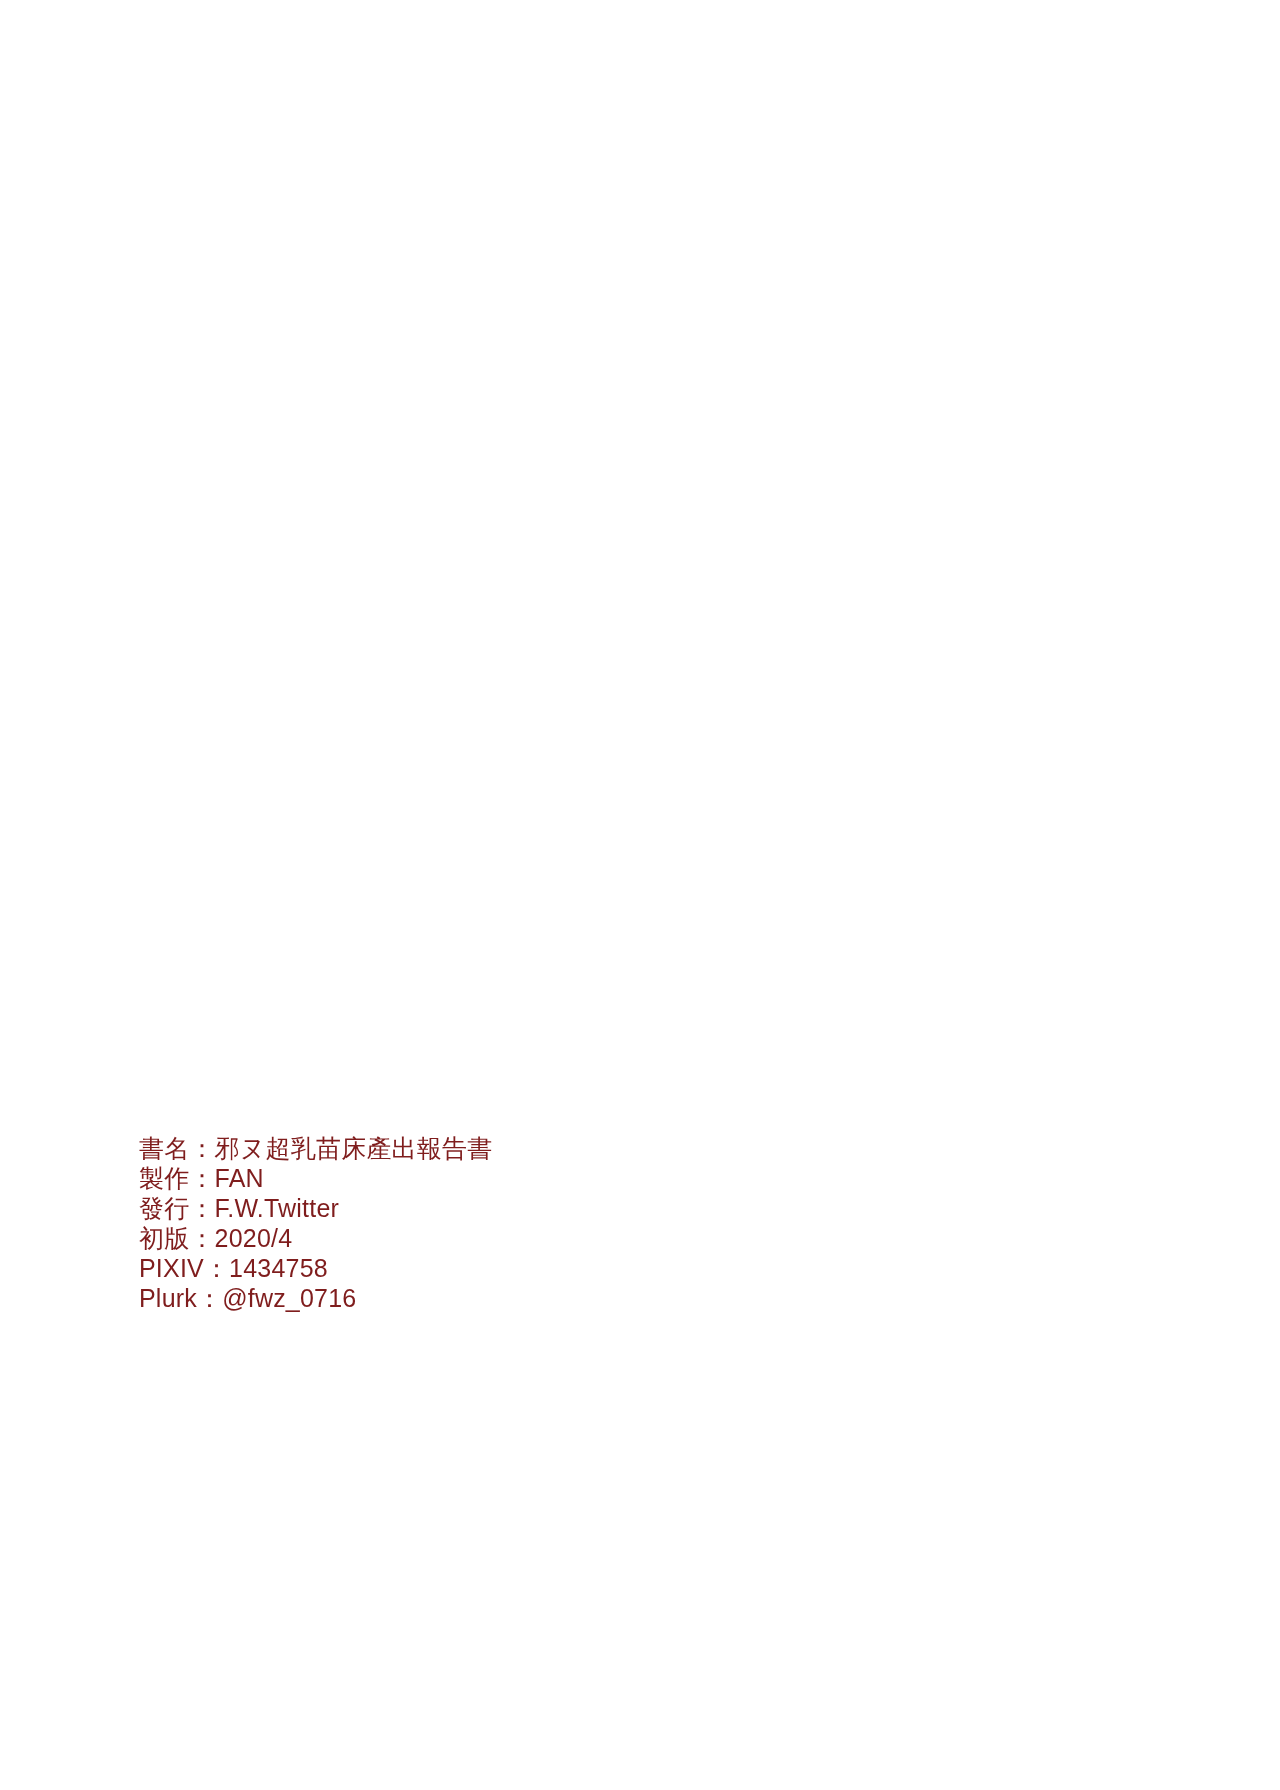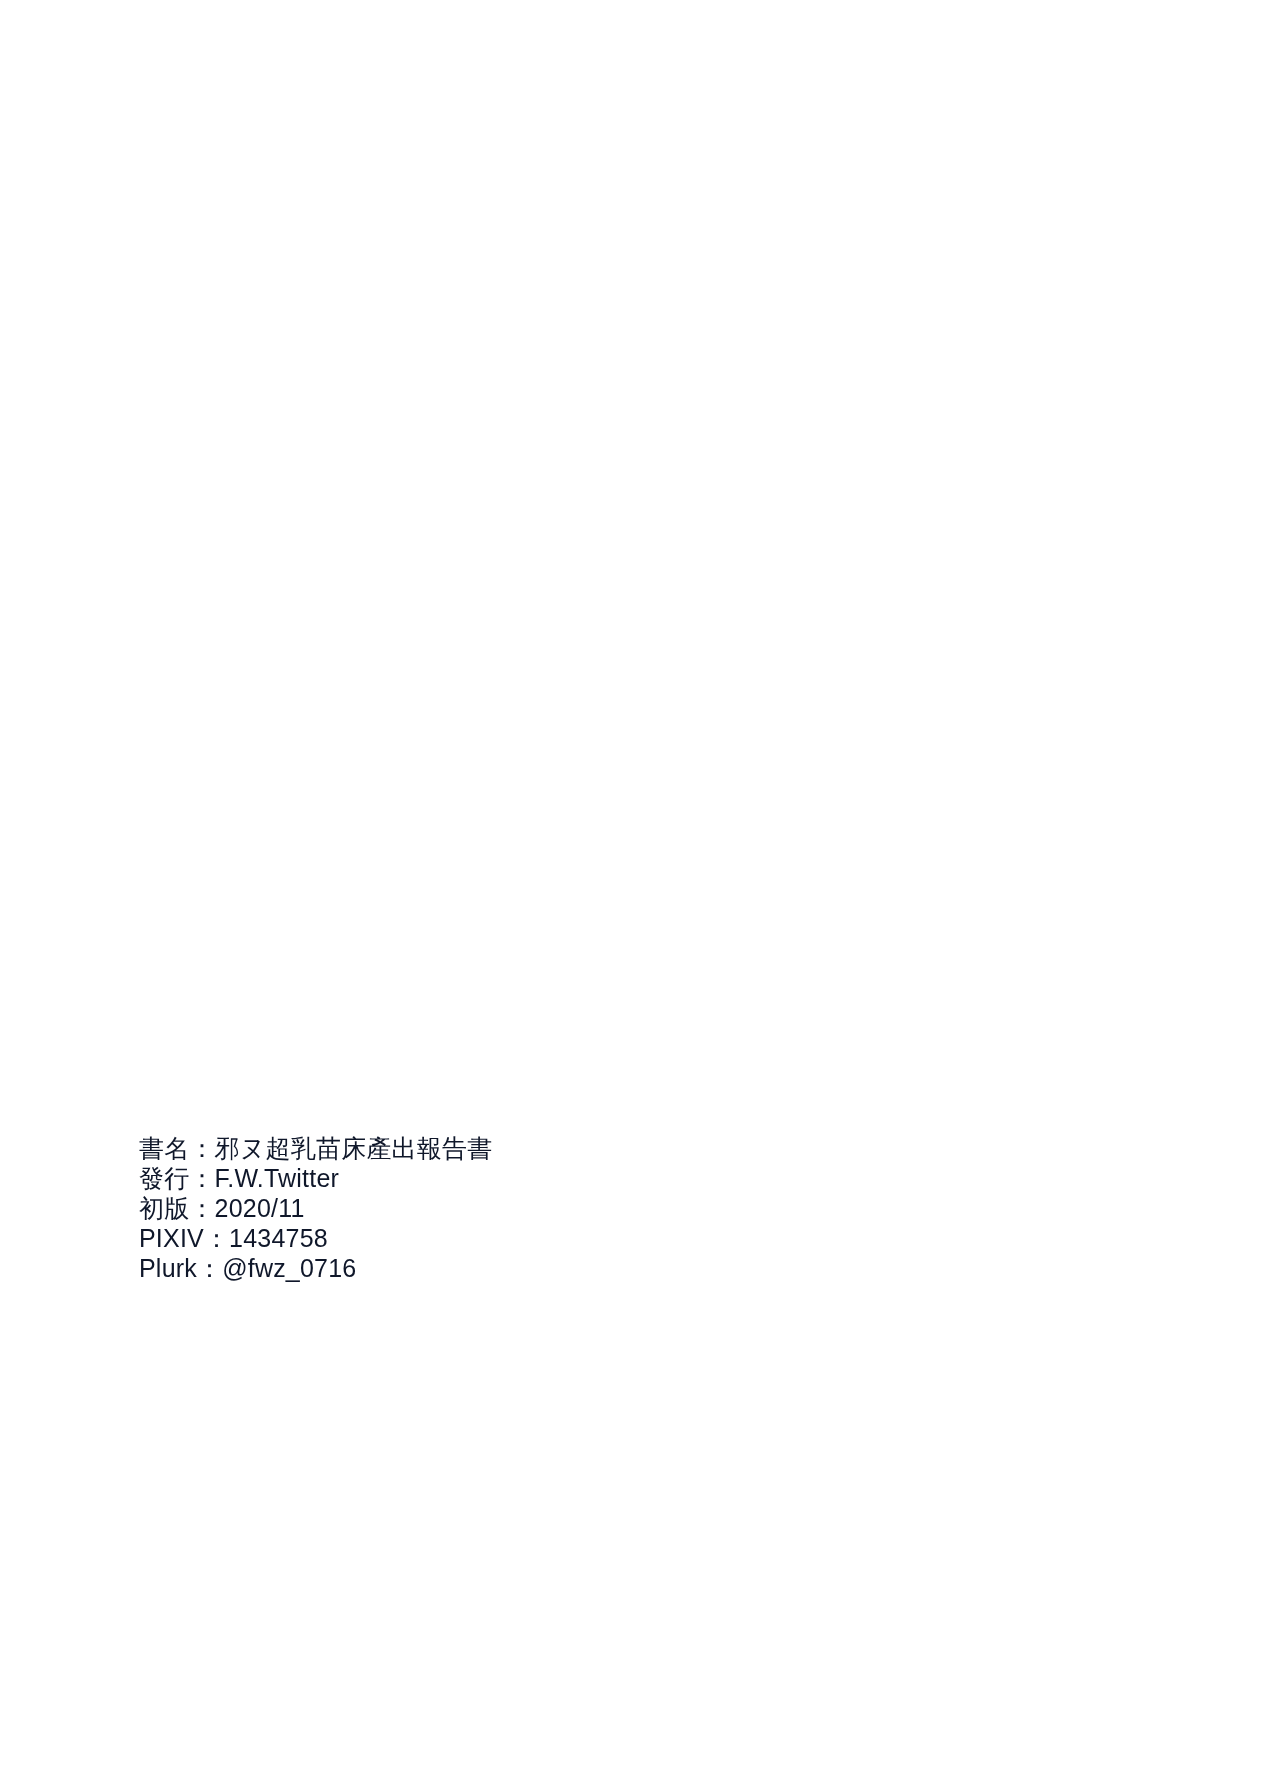--- a/index.html
+++ b/index.html
@@ -15,34 +15,35 @@
     overflow: hidden;
     font-family: "Liberation Sans", sans-serif;
   }
   .colophon {
     position: absolute;
     left: 139px;
     top: 1133px;
     width: 900px;
   }
   .colophon-line {
-    color: #0f172a;
+    color: #7f1d1d;
     font-size: 25px;
     line-height: 30px;
     letter-spacing: 0.2px;
     white-space: pre;
     font-weight: 500;
   }
 </style>
 </head>
 <body>
 
 <div class="page">
 
   <div class="colophon">
     <div class="colophon-line">書名：邪ヌ超乳苗床產出報告書</div>
+    <div class="colophon-line">製作：FAN</div>
     <div class="colophon-line">發行：F.W.Twitter</div>
-    <div class="colophon-line">初版：2020/11</div>
+    <div class="colophon-line">初版：2020/4</div>
     <div class="colophon-line">PIXIV：1434758</div>
     <div class="colophon-line">Plurk：@fwz_0716</div>
   </div>
 
 </div>
 
 </body></html>

